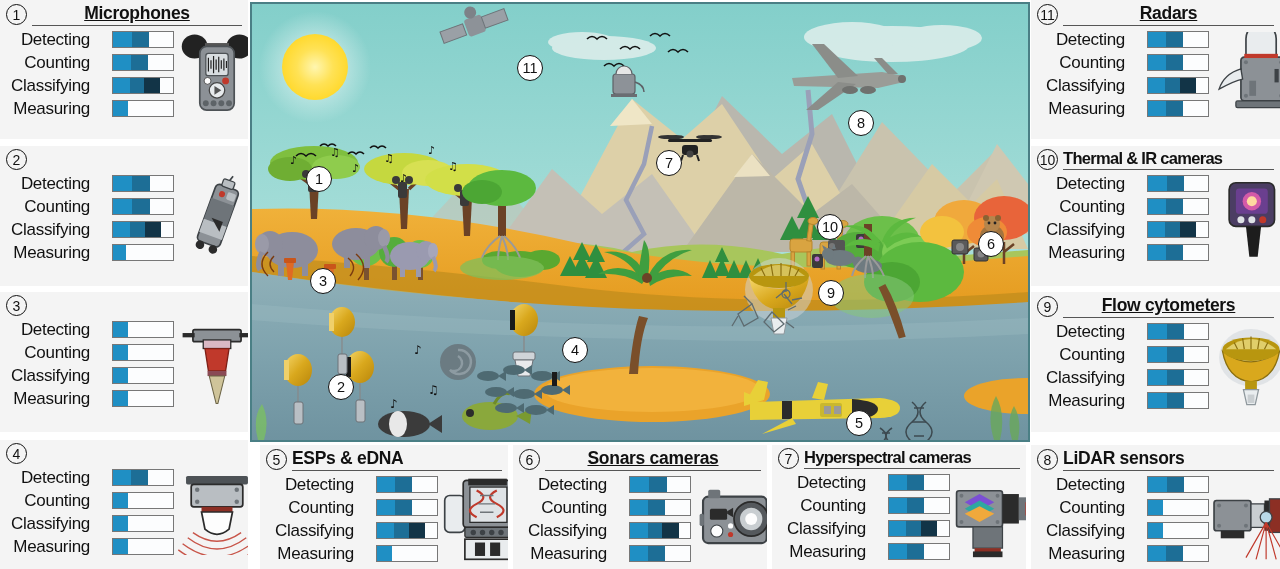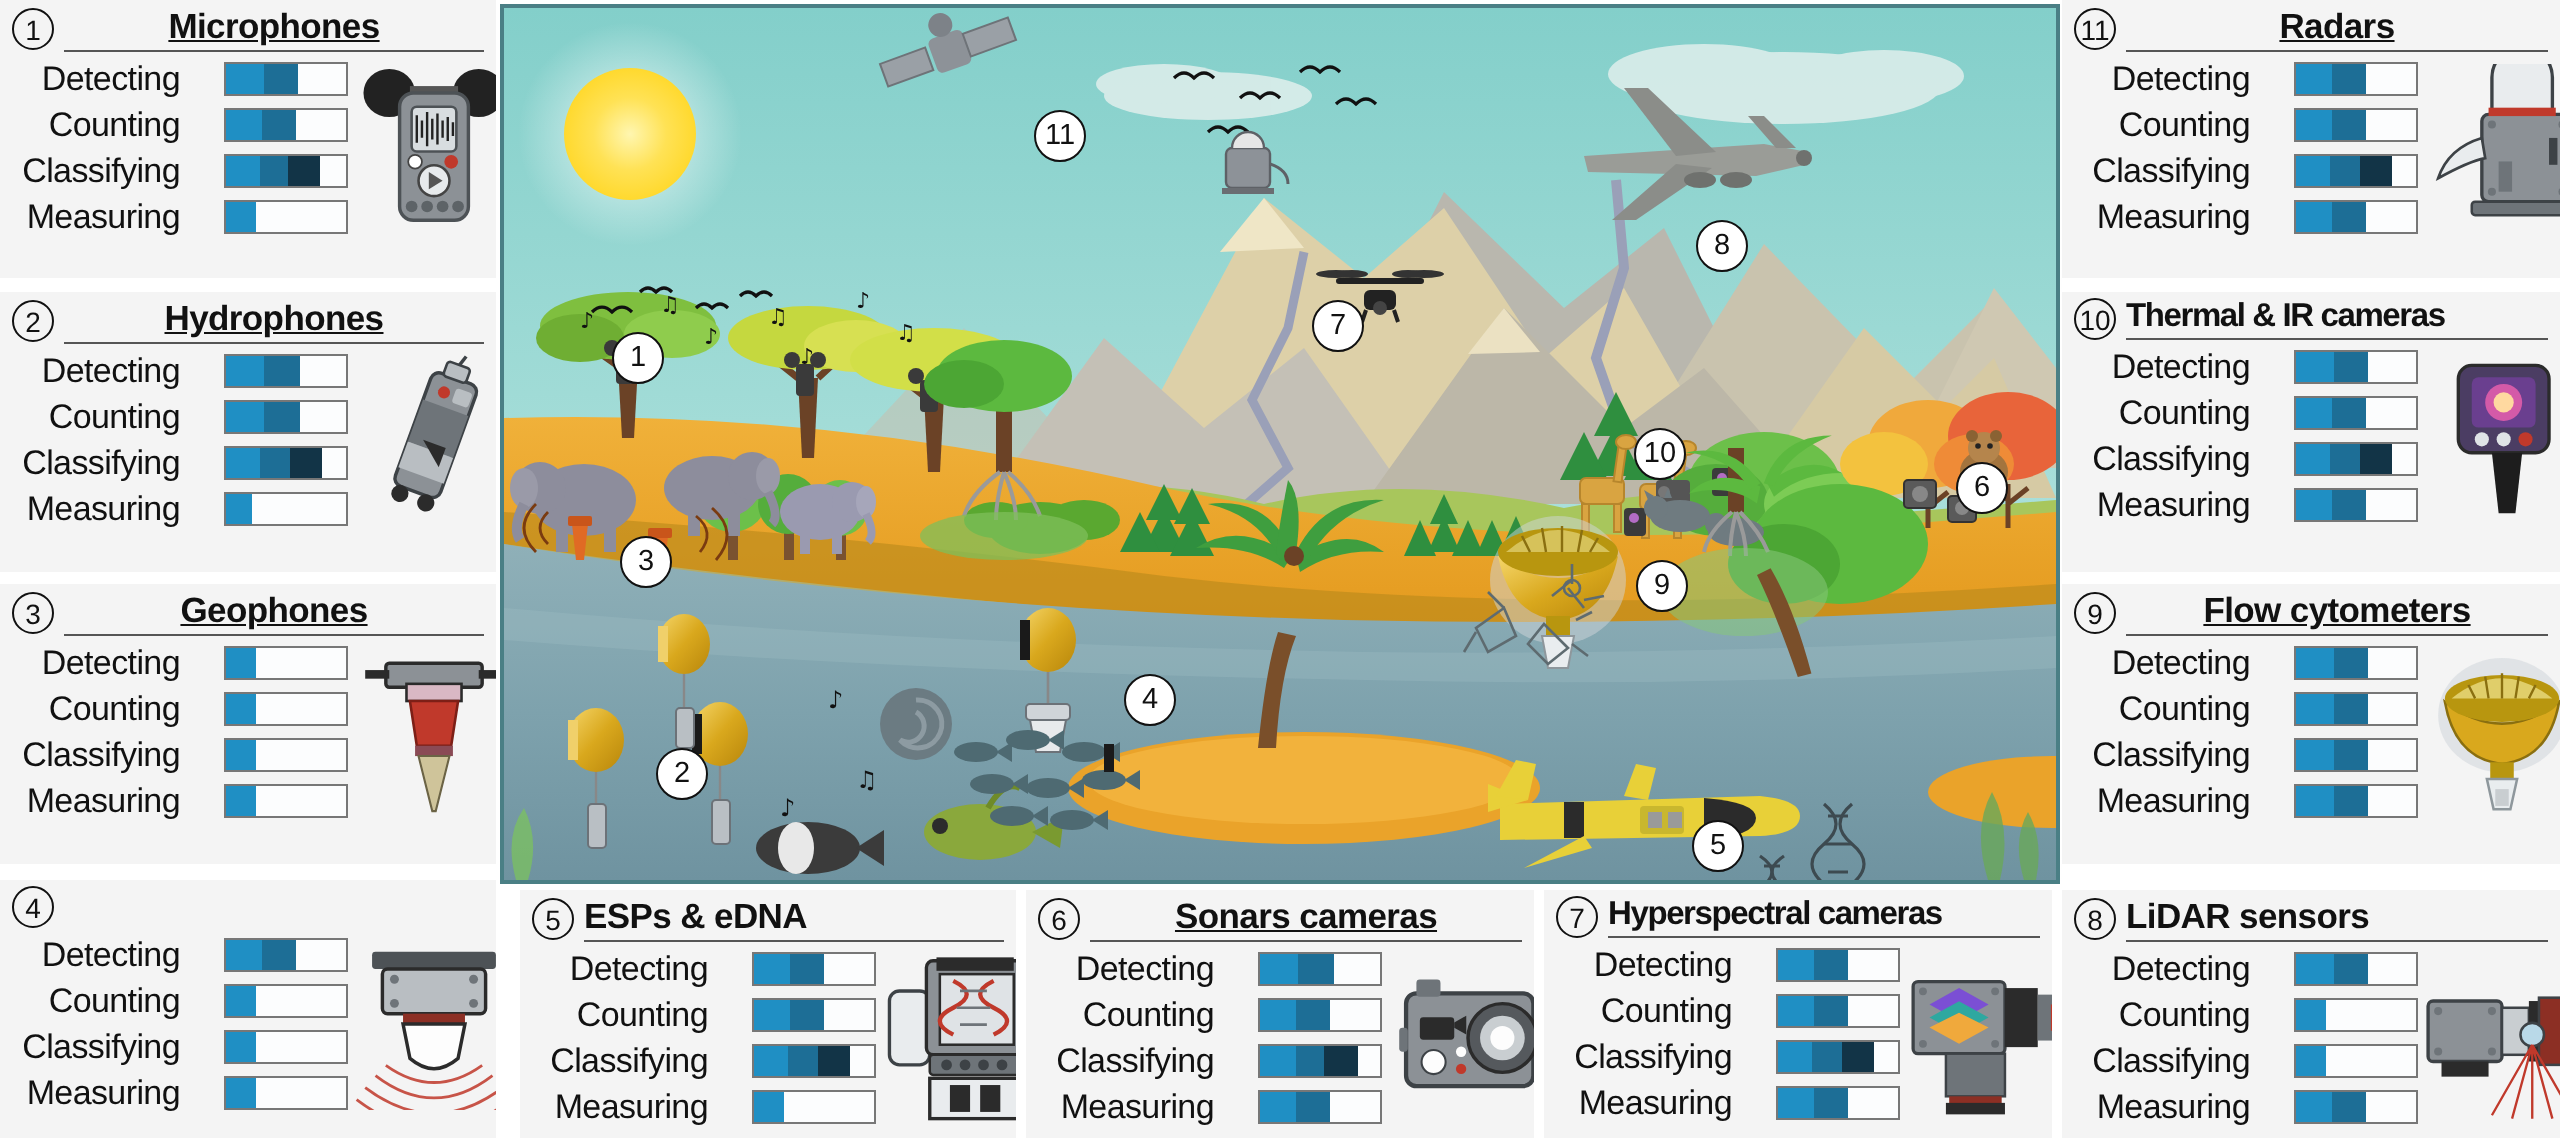--- a/index.html
+++ b/index.html
@@ -678,21 +678,20 @@
                 <circle cx="55" cy="84" r="3.4"></circle>
                 <circle cx="64" cy="84" r="3.4"></circle>
               </g>
             </svg>
           </div>
         </div>
       </div>
       <div class="panel" style="left: 0px; top: 146px; width: 248px; height: 140px;">
         <div class="panel-head">
           <div class="num">2</div>
-          <div class="ptitle center">Hydrophones</div>
         </div>
         <div class="panel-body">
           <div class="rows">
             <div class="row">
               <div class="rlabel" style="width:88px">Detecting</div>
               <div class="bar" style="width:62px">
                 <div class="seg" style="left:0%;width:32.24%;background:#1f8fc4;"></div>
                 <div class="seg" style="left:32.24%;width:29.759999999999998%;background:#1d6e96;"></div>
               </div>
             </div>
@@ -732,21 +731,20 @@
                 <circle cx="42" cy="86" r="5" fill="#2b2b2b"></circle>
                 <circle cx="58" cy="86" r="5" fill="#2b2b2b"></circle>
               </g>
             </svg>
           </div>
         </div>
       </div>
       <div class="panel" style="left: 0px; top: 292px; width: 248px; height: 140px;">
         <div class="panel-head">
           <div class="num">3</div>
-          <div class="ptitle center">Geophones</div>
         </div>
         <div class="panel-body">
           <div class="rows">
             <div class="row">
               <div class="rlabel" style="width:88px">Detecting</div>
               <div class="bar" style="width:62px">
                 <div class="seg" style="left:0%;width:25%;background:#1f8fc4;"></div>
               </div>
             </div>
             <div class="row">

